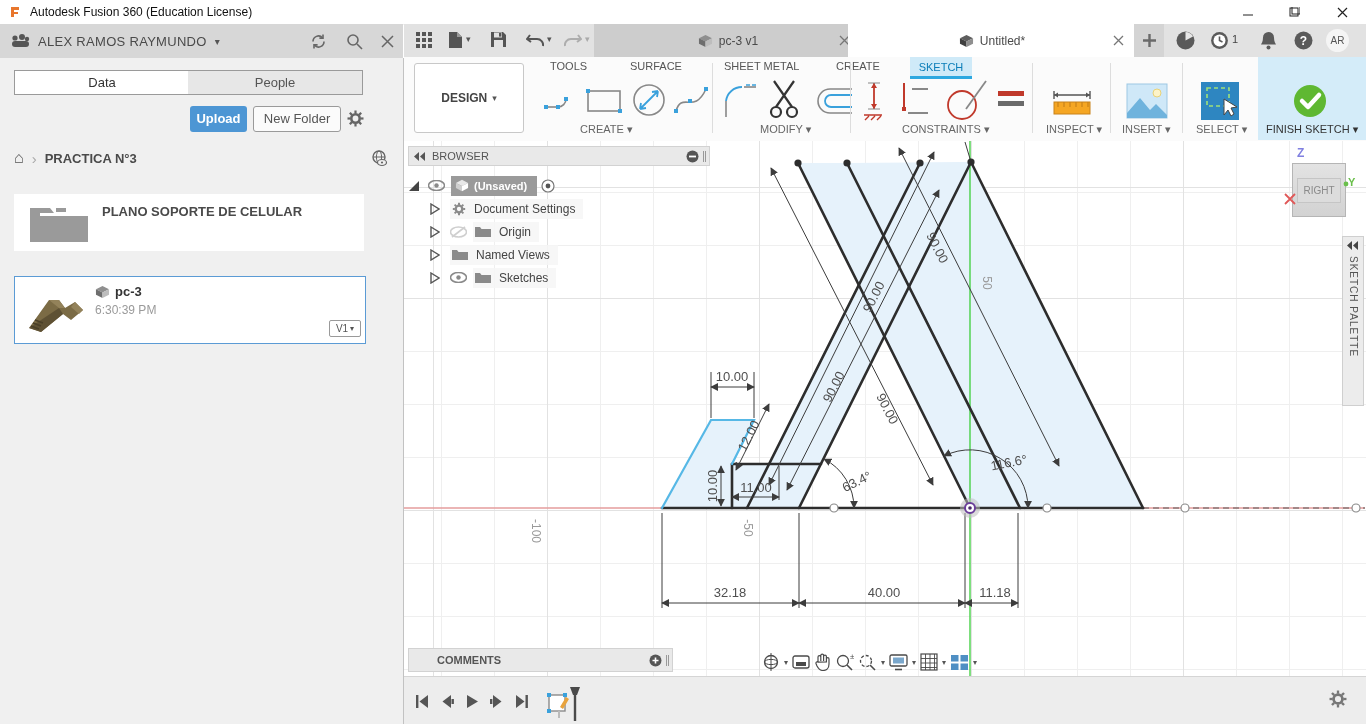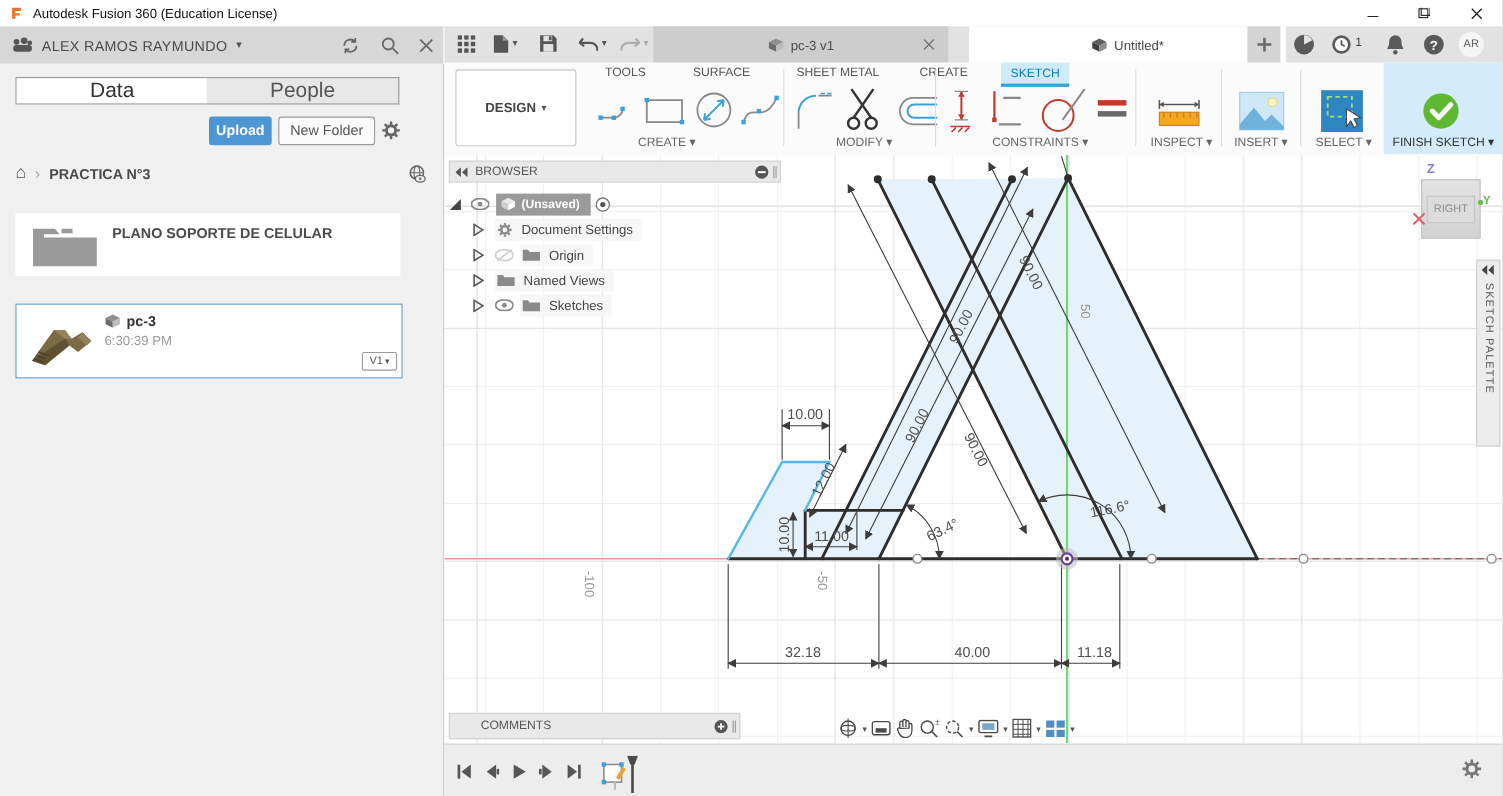--- a/index.html
+++ b/index.html
@@ -7,21 +7,21 @@
        font-family:"Liberation Sans",sans-serif;-webkit-font-smoothing:antialiased;}
   .a{position:absolute;}
   .nosel{user-select:none;padding-left:17px;}
   
   #titlebar{left:0;top:0;width:1366px;height:24px;background:#fff;border-bottom:1px solid #f0f0f0;}
   #titlebar .t{font-size:12px;color:#111;line-height:24px;}
   .winbtn{width:44px;height:24px;display:flex;align-items:center;justify-content:center;color:#222;}
   
   #leftheader{left:0;top:24px;width:403px;height:34px;background:#d7d7d7;display:flex;align-items:center;}
   #leftpanel{left:0;top:58px;width:403px;height:666px;background:#f0f0f0;border-right:1px solid #c2c2c2;}
-  .seg{border:1px solid #9a9a9a;background:#e7e7e7;color:#555;font-size:19px;text-align:center;line-height:23px;}
+  .seg{border:1px solid #9a9a9a;background:#e7e7e7;color:#555;font-size:13px;text-align:center;line-height:23px;}
   .btn-blue{background:#4d96d4;color:#fff;font-weight:bold;font-size:13px;text-align:center;border-radius:3px;line-height:26px;}
   .btn-gray{background:#fbfbfb;border:1px solid #9a9a9a;color:#555;font-size:13px;text-align:center;border-radius:3px;line-height:24px;}
   .card{background:#fff;margin-top:24px;}
   
   #topstrip{left:404px;top:24px;width:962px;height:33px;background:#e2e2e2;}
   .doc-tab{height:33px;display:flex;align-items:center;justify-content:center;font-size:12px;color:#4a4a4a;}
   
   #ribbon{left:404px;top:57px;width:962px;height:84px;background:#fbfbfb;border-bottom:1px solid #d8d8d8;}
   .envtab{font-size:11px;color:#555;}
   .grplabel{font-size:11px;color:#666;white-space:nowrap;}
@@ -33,21 +33,21 @@
       repeating-linear-gradient(to bottom,#e2e2e2 0 1px,transparent 1px 212px),
       repeating-linear-gradient(to right,#efefef 0 1px,transparent 1px 53px),
       repeating-linear-gradient(to bottom,#efefef 0 1px,transparent 1px 53px);
     background-position:143px 0,0 157px,37px 0,0 51px;}
   
   #browser{left:408px;top:146px;width:302px;}
   #browserhead{background:#e9e9e9;border:1px solid #d2d2d2;height:18px;display:flex;align-items:center;font-size:11px;color:#555;}
   .treerow{display:flex;align-items:center;height:23px;font-size:12px;color:#444;}
   .treebg{background:rgba(246,246,246,.85);padding:0 8px 0 2px;display:flex;align-items:center;height:20px;}
   
-  #comments{left:408px;top:648px;width:263px;height:22px;background:#e9e9e9;border:1px solid #d2d2d2;display:flex;align-items:center;font-size:11px;color:#555;}
+  #comments{left:408px;top:648px;width:263px;height:22px;background:#e9e9e9;border:1px solid #d2d2d2;display:flex;align-items:center;font-size:11px;color:#555;font-weight:bold;}
   
   #viewcube{left:1292px;top:163px;width:52px;height:52px;background:linear-gradient(#e3e3e3,#d2d2d2);border:1px solid #b5b5b5;color:#8a8a8a;font-size:10px;display:flex;align-items:center;justify-content:center;}
   #palette{left:1342px;top:236px;width:20px;height:168px;background:#ececec;border:1px solid #cfcfcf;}
   #palette .vt{writing-mode:vertical-rl;font-size:10px;color:#555;letter-spacing:1px;}
   #timeline{left:404px;top:676px;width:962px;height:48px;background:#ededed;border-top:1px solid #d5d5d5;}
   .pbtn{display:flex;align-items:center;justify-content:center;width:24px;height:24px;}
   svg text{font-family:"Liberation Sans",sans-serif;}
 </style>
 </head>
 <body>
@@ -206,21 +206,21 @@
         <path d="M8 1 L15 4.5 L8 8 L1 4.5 z" fill="#8f8f8f"></path>
           <path d="M1 4.5 L8 8 V14 L1 10.5 z" fill="#6e6e6e"></path>
           <path d="M15 4.5 L8 8 V14 L15 10.5 z" fill="#bdbdbd"></path>
       </svg>
       <span style="margin-left:6px">pc-3 v1</span>
       <svg style="position:absolute;right:12px;top:11px" width="11" height="11" viewBox="0 0 11 11">
         <path d="M1 1 L10 10 M10 1 L1 10" stroke="#777" stroke-width="1.3"></path>
       </svg>
     </div>
 
-    <div class="a doc-tab" style="left:477px;top:0;width:288px;background:#fff">
+    <div class="a doc-tab" style="left:444px;top:0;width:288px;background:#fff">
       <svg width="15" height="14" viewBox="0 0 16 15">
         <path d="M8 1 L15 4.5 L8 8 L1 4.5 z" fill="#5e5e5e"></path>
           <path d="M1 4.5 L8 8 V14 L1 10.5 z" fill="#3f3f3f"></path>
           <path d="M15 4.5 L8 8 V14 L15 10.5 z" fill="#8f8f8f"></path>
       </svg>
       <span style="margin-left:6px">Untitled*</span>
       <svg style="position:absolute;right:12px;top:11px" width="11" height="11" viewBox="0 0 11 11">
         <path d="M1 1 L10 10 M10 1 L1 10" stroke="#777" stroke-width="1.3"></path>
       </svg>
     </div>

